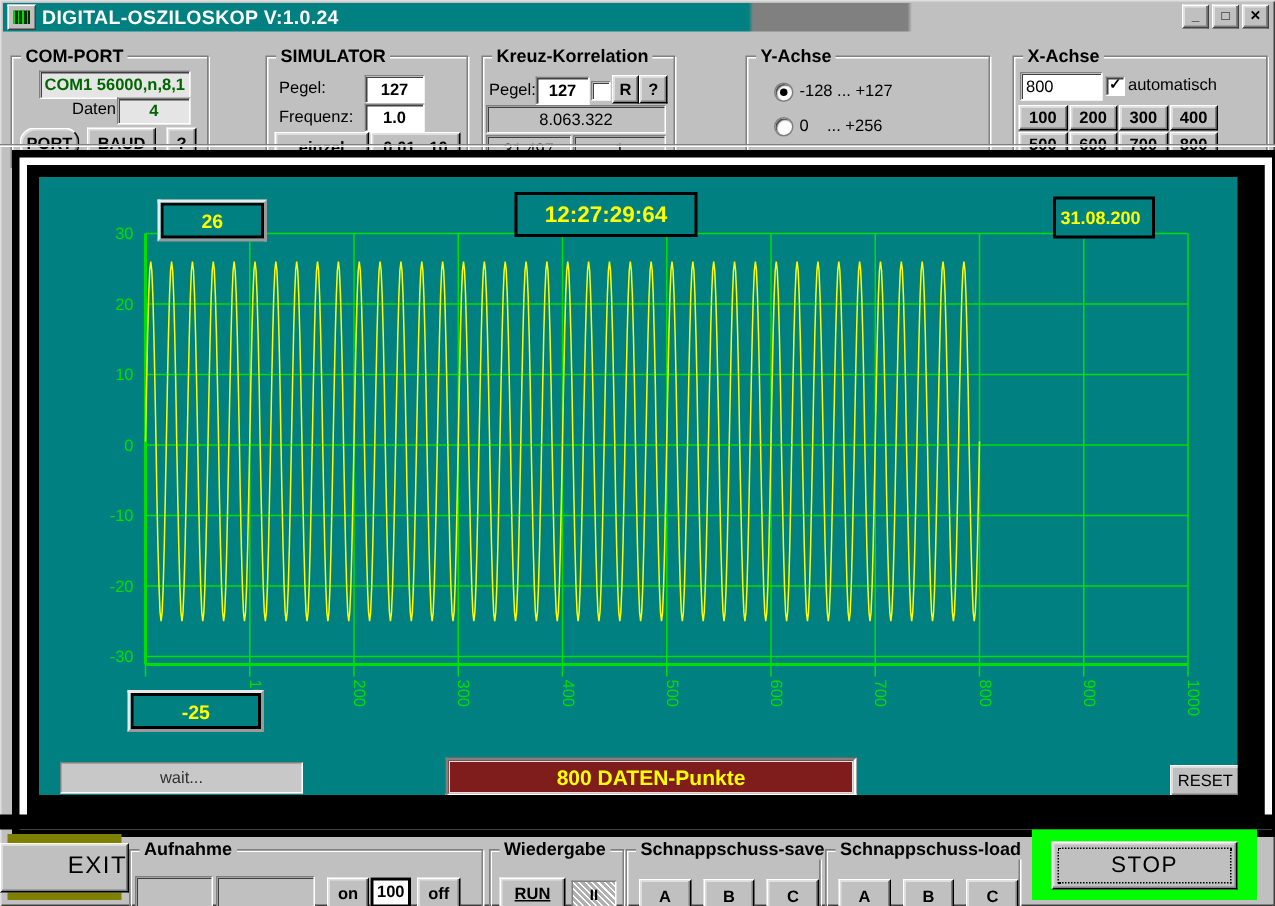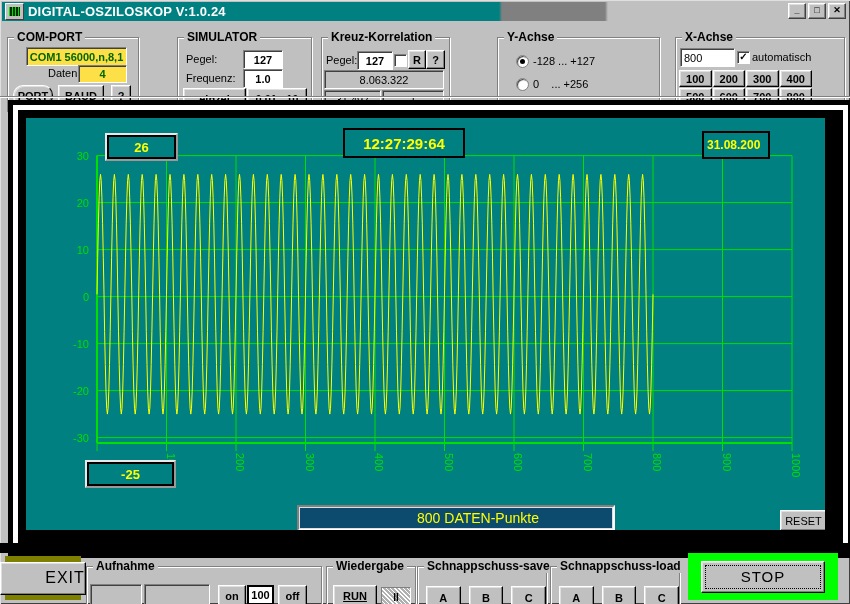--- a/index.html
+++ b/index.html
@@ -22,39 +22,39 @@
     font-size:9px;font-weight:bold;text-align:center;line-height:13px;}
   
   .groupbox{border:1px solid #808080;box-shadow:inset 1px 1px 0 #fff, 1px 1px 0 #fff;margin-top:13px;}
   .gb-label{position:absolute;top:-8px;left:6px;background:#c0c0c0;padding:0 3px;font-weight:bold;font-size:12px;white-space:pre;}
   .btn{background:#c0c0c0;border:1px solid;border-color:#fff #000 #000 #fff;
     box-shadow:inset -1px -1px 0 #808080, inset 1px 1px 0 #dfdfdf;
     display:flex;align-items:center;justify-content:center;font-weight:bold;font-size:11px;cursor:default;}
   .sunken{border:1px solid;border-color:#808080 #fff #fff #808080;box-shadow:inset 1px 1px 0 #404040;}
   .field-white{background:#fff;display:flex;align-items:center;justify-content:center;font-size:11px;font-weight:bold;}
   .field-gray{background:#c0c0c0;display:flex;align-items:center;justify-content:center;font-size:11px;}
-  .field-green{background:#fde047;color:#006600;font-weight:bold;display:flex;align-items:center;justify-content:center;}
+  .field-green{background:#e5e5e5;color:#006600;font-weight:bold;display:flex;align-items:center;justify-content:center;}
   .lbl{font-size:11px;white-space:pre;}
   .checkbox{width:11px;height:11px;background:#fff;border:1px solid;border-color:#808080 #fff #fff #808080;
     box-shadow:inset 1px 1px 0 #404040;font-size:10px;font-weight:bold;line-height:10px;text-align:center;}
   .radio{width:11px;height:11px;border-radius:50%;background:#fff;border:1px solid #808080;box-shadow:inset 1px 1px 1px #404040;}
   .radio.sel::after{content:"";display:block;width:5px;height:5px;border-radius:50%;background:#000;margin:3px auto;}
   
   .scope-frame{left:8px;top:100px;width:835px;height:448px;border:5px solid #000;background:#000;}
   .scope-frame .white{position:absolute;inset:0;border:5px solid #fff;}
   .scope-frame .inner{position:absolute;inset:5px;border:8px solid #000;}
   .scope{position:absolute;left:26px;top:118px;width:799px;height:412px;background:#008080;overflow:hidden;}
   .valbox{background:#008080;color:#ffff00;font-weight:bold;font-size:13px;
     border:2px solid;border-color:#e8e8e8 #9a9a9a #9a9a9a #e8e8e8;box-shadow:inset 0 0 0 2px #000;
     display:flex;align-items:center;justify-content:center;}
   .blackbox{background:#008080;color:#ffff00;font-weight:bold;border:2px solid #000;
     display:flex;align-items:center;justify-content:center;}
-  .datenbox{background:#0c4a6e;color:#ffff00;font-weight:normal;font-size:14px;
+  .datenbox{background:#7f1d1d;color:#ffff00;font-weight:bold;font-size:14px;
     border:2px solid;border-color:#808080 #fff #fff #808080;box-shadow:inset 0 0 0 1px #dfdfdf;
-    display:flex;align-items:center;justify-content:center;padding-left:44px;}
+    display:flex;align-items:center;justify-content:center;}
   .waitbar{background:#c8c8c8;border:1px solid;border-color:#808080 #fff #fff #808080;
     color:#303030;display:flex;align-items:center;justify-content:center;font-size:11px;}
   .divider{left:0;top:96px;width:850px;height:0;border-top:1px solid #808080;border-bottom:1px solid #fff;}
   .blackband{left:0;top:543px;width:850px;height:10px;background:#000;}
   
   .exit-panel{background:#808000;display:flex;align-items:center;justify-content:center;}
   .stop-panel{background:#00ff00;display:flex;align-items:center;justify-content:center;}
   .focus-dotted{outline:1px dotted #000;outline-offset:-5px;}
   .hatch{background:repeating-linear-gradient(45deg,#fff 0 1px,#b0b0b0 1px 3px);
     border:1px solid;border-color:#808080 #fff #fff #808080;
@@ -189,20 +189,21 @@
       <text x="557.5" y="335" fill="#00df00" font-size="11" font-family="&quot;Liberation Sans&quot;, sans-serif" text-anchor="start" transform="rotate(90 557.5 335)">700</text>
       <text x="627" y="335" fill="#00df00" font-size="11" font-family="&quot;Liberation Sans&quot;, sans-serif" text-anchor="start" transform="rotate(90 627 335)">800</text>
       <text x="696.5" y="335" fill="#00df00" font-size="11" font-family="&quot;Liberation Sans&quot;, sans-serif" text-anchor="start" transform="rotate(90 696.5 335)">900</text>
       <text x="766" y="335" fill="#00df00" font-size="11" font-family="&quot;Liberation Sans&quot;, sans-serif" text-anchor="start" transform="rotate(90 766 335)">1000</text>
       <polyline points="71.0,176.3 71.7,139.2 72.4,105.8 73.1,79.3 73.8,62.3 74.5,56.4 75.2,62.3 75.9,79.3 76.6,105.8 77.3,139.2 78.0,176.2 78.6,213.3 79.3,246.7 80.0,273.2 80.7,290.2 81.4,296.1 82.1,290.2 82.8,273.2 83.5,246.7 84.2,213.3 84.9,176.3 85.6,139.2 86.3,105.8 87.0,79.3 87.7,62.3 88.4,56.4 89.1,62.3 89.8,79.3 90.5,105.8 91.2,139.2 91.8,176.2 92.5,213.3 93.2,246.7 93.9,273.2 94.6,290.2 95.3,296.1 96.0,290.2 96.7,273.2 97.4,246.7 98.1,213.3 98.8,176.3 99.5,139.2 100.2,105.8 100.9,79.3 101.6,62.3 102.3,56.4 103.0,62.3 103.7,79.3 104.4,105.8 105.1,139.2 105.8,176.2 106.4,213.3 107.1,246.7 107.8,273.2 108.5,290.2 109.2,296.1 109.9,290.2 110.6,273.2 111.3,246.7 112.0,213.3 112.7,176.3 113.4,139.2 114.1,105.8 114.8,79.3 115.5,62.3 116.2,56.4 116.9,62.3 117.6,79.3 118.3,105.8 119.0,139.2 119.7,176.2 120.3,213.3 121.0,246.7 121.7,273.2 122.4,290.2 123.1,296.1 123.8,290.2 124.5,273.2 125.2,246.7 125.9,213.3 126.6,176.3 127.3,139.2 128.0,105.8 128.7,79.3 129.4,62.3 130.1,56.4 130.8,62.3 131.5,79.3 132.2,105.8 132.9,139.2 133.6,176.2 134.2,213.3 134.9,246.7 135.6,273.2 136.3,290.2 137.0,296.1 137.7,290.2 138.4,273.2 139.1,246.7 139.8,213.3 140.5,176.3 141.2,139.2 141.9,105.8 142.6,79.3 143.3,62.3 144.0,56.4 144.7,62.3 145.4,79.3 146.1,105.8 146.8,139.2 147.4,176.3 148.1,213.3 148.8,246.7 149.5,273.2 150.2,290.2 150.9,296.1 151.6,290.2 152.3,273.2 153.0,246.7 153.7,213.3 154.4,176.3 155.1,139.2 155.8,105.8 156.5,79.3 157.2,62.3 157.9,56.4 158.6,62.3 159.3,79.3 160.0,105.8 160.7,139.2 161.3,176.2 162.0,213.3 162.7,246.7 163.4,273.2 164.1,290.2 164.8,296.1 165.5,290.2 166.2,273.2 166.9,246.7 167.6,213.3 168.3,176.3 169.0,139.2 169.7,105.8 170.4,79.3 171.1,62.3 171.8,56.4 172.5,62.3 173.2,79.3 173.9,105.8 174.6,139.2 175.3,176.2 175.9,213.3 176.6,246.7 177.3,273.2 178.0,290.2 178.7,296.1 179.4,290.2 180.1,273.2 180.8,246.7 181.5,213.3 182.2,176.3 182.9,139.2 183.6,105.8 184.3,79.3 185.0,62.3 185.7,56.4 186.4,62.3 187.1,79.3 187.8,105.8 188.5,139.2 189.1,176.2 189.8,213.3 190.5,246.7 191.2,273.2 191.9,290.2 192.6,296.1 193.3,290.2 194.0,273.2 194.7,246.7 195.4,213.3 196.1,176.3 196.8,139.2 197.5,105.8 198.2,79.3 198.9,62.3 199.6,56.4 200.3,62.3 201.0,79.3 201.7,105.8 202.4,139.2 203.0,176.3 203.7,213.3 204.4,246.7 205.1,273.2 205.8,290.2 206.5,296.1 207.2,290.2 207.9,273.2 208.6,246.7 209.3,213.3 210.0,176.3 210.7,139.2 211.4,105.8 212.1,79.3 212.8,62.3 213.5,56.4 214.2,62.3 214.9,79.3 215.6,105.8 216.3,139.2 216.9,176.3 217.6,213.3 218.3,246.7 219.0,273.2 219.7,290.2 220.4,296.1 221.1,290.2 221.8,273.2 222.5,246.7 223.2,213.3 223.9,176.2 224.6,139.2 225.3,105.8 226.0,79.3 226.7,62.3 227.4,56.4 228.1,62.3 228.8,79.3 229.5,105.8 230.2,139.2 230.8,176.2 231.5,213.3 232.2,246.7 232.9,273.2 233.6,290.2 234.3,296.1 235.0,290.2 235.7,273.2 236.4,246.7 237.1,213.3 237.8,176.3 238.5,139.2 239.2,105.8 239.9,79.3 240.6,62.3 241.3,56.4 242.0,62.3 242.7,79.3 243.4,105.8 244.1,139.2 244.8,176.3 245.4,213.3 246.1,246.7 246.8,273.2 247.5,290.2 248.2,296.1 248.9,290.2 249.6,273.2 250.3,246.7 251.0,213.3 251.7,176.3 252.4,139.2 253.1,105.8 253.8,79.3 254.5,62.3 255.2,56.4 255.9,62.3 256.6,79.3 257.3,105.8 258.0,139.2 258.6,176.3 259.3,213.3 260.0,246.7 260.7,273.2 261.4,290.2 262.1,296.1 262.8,290.2 263.5,273.2 264.2,246.7 264.9,213.3 265.6,176.3 266.3,139.2 267.0,105.8 267.7,79.3 268.4,62.3 269.1,56.4 269.8,62.3 270.5,79.3 271.2,105.8 271.9,139.2 272.5,176.2 273.2,213.3 273.9,246.7 274.6,273.2 275.3,290.2 276.0,296.1 276.7,290.2 277.4,273.2 278.1,246.7 278.8,213.3 279.5,176.3 280.2,139.2 280.9,105.8 281.6,79.3 282.3,62.3 283.0,56.4 283.7,62.3 284.4,79.3 285.1,105.8 285.8,139.2 286.4,176.2 287.1,213.3 287.8,246.7 288.5,273.2 289.2,290.2 289.9,296.1 290.6,290.2 291.3,273.2 292.0,246.7 292.7,213.3 293.4,176.3 294.1,139.2 294.8,105.8 295.5,79.3 296.2,62.3 296.9,56.4 297.6,62.3 298.3,79.3 299.0,105.8 299.7,139.2 300.4,176.2 301.0,213.3 301.7,246.7 302.4,273.2 303.1,290.2 303.8,296.1 304.5,290.2 305.2,273.2 305.9,246.7 306.6,213.3 307.3,176.3 308.0,139.2 308.7,105.8 309.4,79.3 310.1,62.3 310.8,56.4 311.5,62.3 312.2,79.3 312.9,105.8 313.6,139.2 314.3,176.2 314.9,213.3 315.6,246.7 316.3,273.2 317.0,290.2 317.7,296.1 318.4,290.2 319.1,273.2 319.8,246.7 320.5,213.3 321.2,176.3 321.9,139.2 322.6,105.8 323.3,79.3 324.0,62.3 324.7,56.4 325.4,62.3 326.1,79.3 326.8,105.8 327.5,139.2 328.1,176.2 328.8,213.3 329.5,246.7 330.2,273.2 330.9,290.2 331.6,296.1 332.3,290.2 333.0,273.2 333.7,246.7 334.4,213.3 335.1,176.2 335.8,139.2 336.5,105.8 337.2,79.3 337.9,62.3 338.6,56.4 339.3,62.3 340.0,79.3 340.7,105.8 341.4,139.2 342.0,176.3 342.7,213.3 343.4,246.7 344.1,273.2 344.8,290.2 345.5,296.1 346.2,290.2 346.9,273.2 347.6,246.7 348.3,213.3 349.0,176.3 349.7,139.2 350.4,105.8 351.1,79.3 351.8,62.3 352.5,56.4 353.2,62.3 353.9,79.3 354.6,105.8 355.3,139.2 355.9,176.2 356.6,213.3 357.3,246.7 358.0,273.2 358.7,290.2 359.4,296.1 360.1,290.2 360.8,273.2 361.5,246.7 362.2,213.3 362.9,176.2 363.6,139.2 364.3,105.8 365.0,79.3 365.7,62.3 366.4,56.4 367.1,62.3 367.8,79.3 368.5,105.8 369.2,139.2 369.8,176.2 370.5,213.3 371.2,246.7 371.9,273.2 372.6,290.2 373.3,296.1 374.0,290.2 374.7,273.2 375.4,246.7 376.1,213.3 376.8,176.2 377.5,139.2 378.2,105.8 378.9,79.3 379.6,62.3 380.3,56.4 381.0,62.3 381.7,79.3 382.4,105.8 383.1,139.2 383.8,176.2 384.4,213.3 385.1,246.7 385.8,273.2 386.5,290.2 387.2,296.1 387.9,290.2 388.6,273.2 389.3,246.7 390.0,213.3 390.7,176.3 391.4,139.2 392.1,105.8 392.8,79.3 393.5,62.3 394.2,56.4 394.9,62.3 395.6,79.3 396.3,105.8 397.0,139.2 397.6,176.2 398.3,213.3 399.0,246.7 399.7,273.2 400.4,290.2 401.1,296.1 401.8,290.2 402.5,273.2 403.2,246.7 403.9,213.3 404.6,176.3 405.3,139.2 406.0,105.8 406.7,79.3 407.4,62.3 408.1,56.4 408.8,62.3 409.5,79.3 410.2,105.8 410.9,139.2 411.5,176.2 412.2,213.3 412.9,246.7 413.6,273.2 414.3,290.2 415.0,296.1 415.7,290.2 416.4,273.2 417.1,246.7 417.8,213.3 418.5,176.2 419.2,139.2 419.9,105.8 420.6,79.3 421.3,62.3 422.0,56.4 422.7,62.3 423.4,79.3 424.1,105.8 424.8,139.2 425.4,176.2 426.1,213.3 426.8,246.7 427.5,273.2 428.2,290.2 428.9,296.1 429.6,290.2 430.3,273.2 431.0,246.7 431.7,213.3 432.4,176.3 433.1,139.2 433.8,105.8 434.5,79.3 435.2,62.3 435.9,56.4 436.6,62.3 437.3,79.3 438.0,105.8 438.7,139.2 439.3,176.2 440.0,213.3 440.7,246.7 441.4,273.2 442.1,290.2 442.8,296.1 443.5,290.2 444.2,273.2 444.9,246.7 445.6,213.3 446.3,176.2 447.0,139.2 447.7,105.8 448.4,79.3 449.1,62.3 449.8,56.4 450.5,62.3 451.2,79.3 451.9,105.8 452.6,139.2 453.3,176.2 453.9,213.3 454.6,246.7 455.3,273.2 456.0,290.2 456.7,296.1 457.4,290.2 458.1,273.2 458.8,246.7 459.5,213.3 460.2,176.3 460.9,139.2 461.6,105.8 462.3,79.3 463.0,62.3 463.7,56.4 464.4,62.3 465.1,79.3 465.8,105.8 466.5,139.2 467.1,176.2 467.8,213.3 468.5,246.7 469.2,273.2 469.9,290.2 470.6,296.1 471.3,290.2 472.0,273.2 472.7,246.7 473.4,213.3 474.1,176.3 474.8,139.2 475.5,105.8 476.2,79.3 476.9,62.3 477.6,56.4 478.3,62.3 479.0,79.3 479.7,105.8 480.4,139.2 481.0,176.2 481.7,213.3 482.4,246.7 483.1,273.2 483.8,290.2 484.5,296.1 485.2,290.2 485.9,273.2 486.6,246.7 487.3,213.3 488.0,176.3 488.7,139.2 489.4,105.8 490.1,79.3 490.8,62.3 491.5,56.4 492.2,62.3 492.9,79.3 493.6,105.8 494.3,139.2 494.9,176.2 495.6,213.3 496.3,246.7 497.0,273.2 497.7,290.2 498.4,296.1 499.1,290.2 499.8,273.2 500.5,246.7 501.2,213.3 501.9,176.3 502.6,139.2 503.3,105.8 504.0,79.3 504.7,62.3 505.4,56.4 506.1,62.3 506.8,79.3 507.5,105.8 508.2,139.2 508.8,176.3 509.5,213.3 510.2,246.7 510.9,273.2 511.6,290.2 512.3,296.1 513.0,290.2 513.7,273.2 514.4,246.7 515.1,213.3 515.8,176.3 516.5,139.2 517.2,105.8 517.9,79.3 518.6,62.3 519.3,56.4 520.0,62.3 520.7,79.3 521.4,105.8 522.1,139.2 522.8,176.3 523.4,213.3 524.1,246.7 524.8,273.2 525.5,290.2 526.2,296.1 526.9,290.2 527.6,273.2 528.3,246.7 529.0,213.3 529.7,176.3 530.4,139.2 531.1,105.8 531.8,79.3 532.5,62.3 533.2,56.4 533.9,62.3 534.6,79.3 535.3,105.8 536.0,139.2 536.6,176.3 537.3,213.3 538.0,246.7 538.7,273.2 539.4,290.2 540.1,296.1 540.8,290.2 541.5,273.2 542.2,246.7 542.9,213.3 543.6,176.3 544.3,139.2 545.0,105.8 545.7,79.3 546.4,62.3 547.1,56.4 547.8,62.3 548.5,79.3 549.2,105.8 549.9,139.2 550.5,176.2 551.2,213.3 551.9,246.7 552.6,273.2 553.3,290.2 554.0,296.1 554.7,290.2 555.4,273.2 556.1,246.7 556.8,213.3 557.5,176.3 558.2,139.2 558.9,105.8 559.6,79.3 560.3,62.3 561.0,56.4 561.7,62.3 562.4,79.3 563.1,105.8 563.8,139.2 564.5,176.2 565.1,213.3 565.8,246.7 566.5,273.2 567.2,290.2 567.9,296.1 568.6,290.2 569.3,273.2 570.0,246.7 570.7,213.3 571.4,176.3 572.1,139.2 572.8,105.8 573.5,79.3 574.2,62.3 574.9,56.4 575.6,62.3 576.3,79.3 577.0,105.8 577.7,139.2 578.3,176.2 579.0,213.3 579.7,246.7 580.4,273.2 581.1,290.2 581.8,296.1 582.5,290.2 583.2,273.2 583.9,246.7 584.6,213.3 585.3,176.3 586.0,139.2 586.7,105.8 587.4,79.3 588.1,62.3 588.8,56.4 589.5,62.3 590.2,79.3 590.9,105.8 591.6,139.2 592.3,176.2 592.9,213.3 593.6,246.7 594.3,273.2 595.0,290.2 595.7,296.1 596.4,290.2 597.1,273.2 597.8,246.7 598.5,213.3 599.2,176.2 599.9,139.2 600.6,105.8 601.3,79.3 602.0,62.3 602.7,56.4 603.4,62.3 604.1,79.3 604.8,105.8 605.5,139.2 606.1,176.2 606.8,213.3 607.5,246.7 608.2,273.2 608.9,290.2 609.6,296.1 610.3,290.2 611.0,273.2 611.7,246.7 612.4,213.3 613.1,176.2 613.8,139.2 614.5,105.8 615.2,79.3 615.9,62.3 616.6,56.4 617.3,62.3 618.0,79.3 618.7,105.8 619.4,139.2 620.0,176.3 620.7,213.3 621.4,246.7 622.1,273.2 622.8,290.2 623.5,296.1 624.2,290.2 624.9,273.2 625.6,246.7 626.3,213.3 627.0,176.3" fill="none" stroke="#ffff00" stroke-width="1"></polyline>
     </svg>
   <div class="abs valbox" style="left:79px;top:15px;width:69px;height:24px;">26</div>
   <div class="abs blackbox" style="left:317px;top:10px;width:118px;height:26px;font-size:15px;">12:27:29:64</div>
   <div class="abs blackbox" style="left:676px;top:13px;width:61px;height:24px;font-size:12px;overflow:hidden;justify-content:flex-start;padding-left:3px;white-space:nowrap;">31.08.200</div>
   <div class="abs valbox" style="left:59px;top:342px;width:87px;height:24px;">-25</div>
+  <div class="abs waitbar" style="left:14px;top:390px;width:160px;height:19px;">wait...</div>
   <div class="abs datenbox" style="left:271px;top:387px;width:270px;height:22px;">800 DATEN-Punkte</div>
   <div class="abs btn" style="left:754px;top:392px;width:45px;height:19px;font-weight:normal;">RESET</div>
 </div>
 
 <div class="abs blackband"></div>
 
 <div class="abs exit-panel" style="left:5px;top:556px;width:76px;height:44px;">
   <div class="btn" style="width:60px;height:31px;font-size:16px;font-weight:normal;letter-spacing:1px;padding-left:44px;">EXIT</div>
 </div>
 

